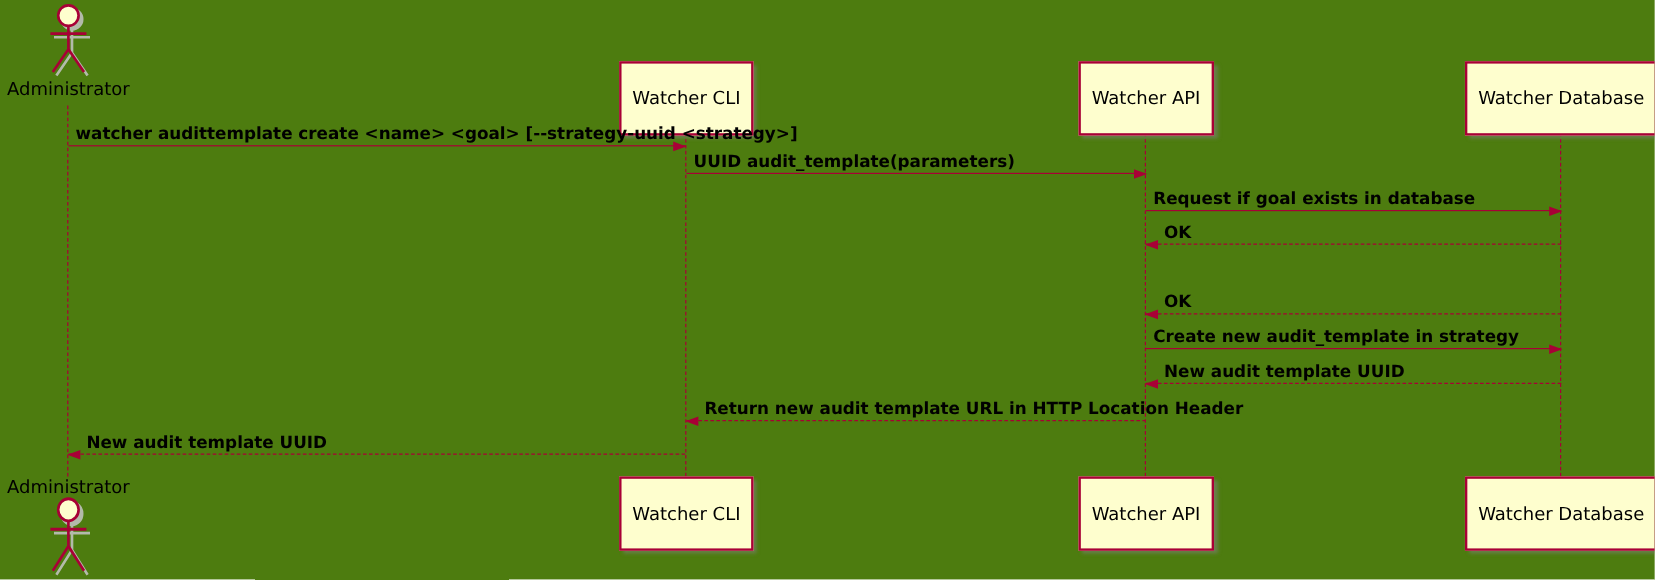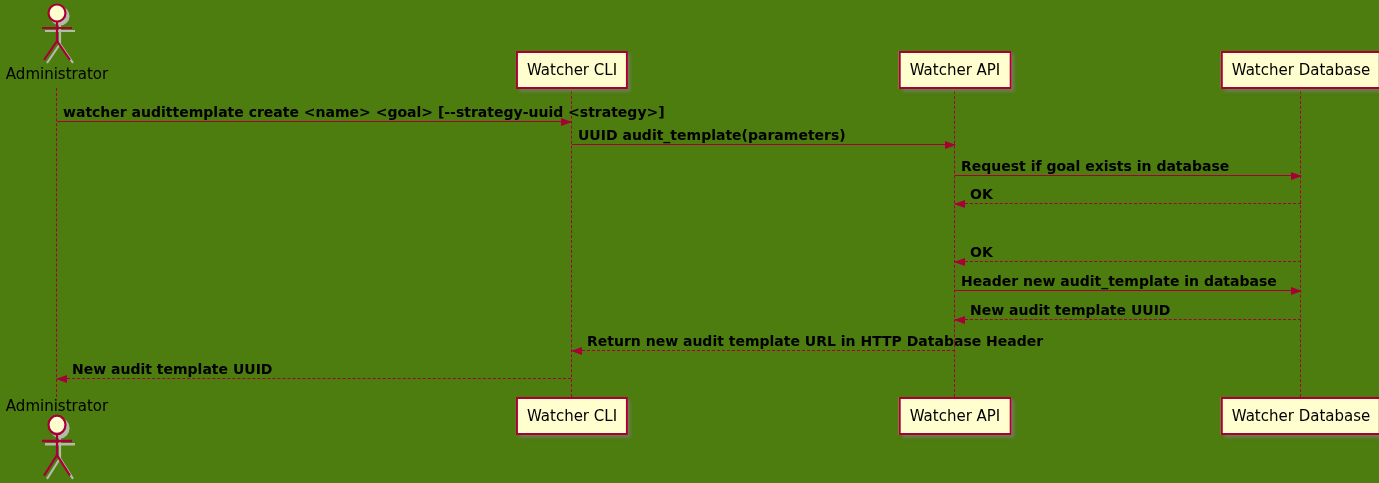--- a/index.html
+++ b/index.html
@@ -6,21 +6,21 @@
   body{font-family:"DejaVu Sans","Liberation Sans",sans-serif;color:#000;}
   .canvas{position:relative;width:1379px;height:483px;background:#4d7c0f;overflow:hidden;}
 
   
   .lifeline{position:absolute;width:0;border-left:1px dashed #A80036;}
 
   
   .pbox{
     position:absolute;transform:translateX(-50%);
     background:#FEFECE;border:2px solid #A80036;
-    padding:8px 9px;font-size:15px;line-height:18px;white-space:nowrap;
+    padding:20px 9px;font-size:15px;line-height:18px;white-space:nowrap;
     box-shadow:3px 3px 3px rgba(130,130,130,0.55);
   }
 
   
   .actor-svg{position:absolute;}
   .actor-label{
     position:absolute;transform:translateX(-50%);
     font-size:15px;line-height:17px;white-space:nowrap;
   }
 
@@ -90,33 +90,33 @@
   </div>
 
 
   <div class="msg dashed left" style="left:955px;top:244px;width:346px">
     <div class="lbl">OK</div>
     <div class="line"></div>
     <div class="head left"></div>
   </div>
 
   <div class="msg solid right" style="left:955px;top:273px;width:346px">
-    <div class="lbl">Header new audit_template in database</div>
+    <div class="lbl">Create new audit_template in strategy</div>
     <div class="line"></div>
     <div class="head right"></div>
   </div>
 
   <div class="msg dashed left" style="left:955px;top:302px;width:346px">
     <div class="lbl">New audit template UUID</div>
     <div class="line"></div>
     <div class="head left"></div>
   </div>
 
   <div class="msg dashed left" style="left:572px;top:333px;width:383px">
-    <div class="lbl">Return new audit template URL in HTTP Database Header</div>
+    <div class="lbl">Return new audit template URL in HTTP Location Header</div>
     <div class="line"></div>
     <div class="head left"></div>
   </div>
 
   <div class="msg dashed left" style="left:57px;top:361px;width:514px">
     <div class="lbl">New audit template UUID</div>
     <div class="line"></div>
     <div class="head left"></div>
   </div>
 

